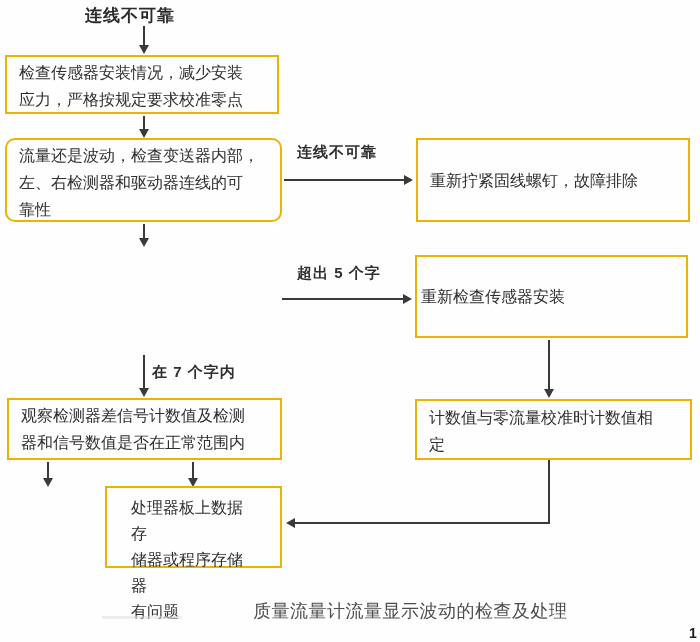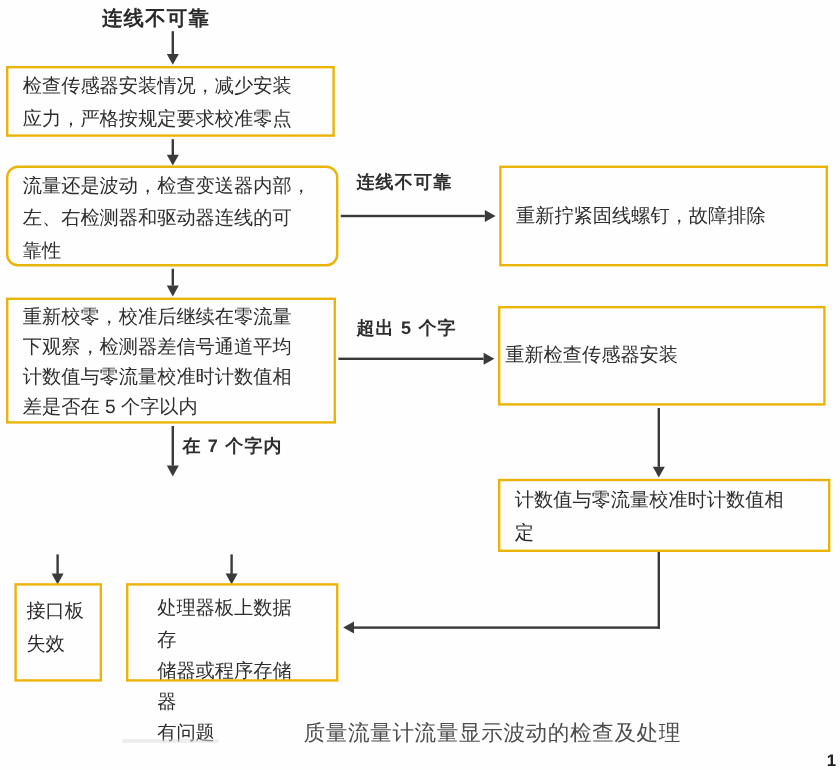--- a/index.html
+++ b/index.html
@@ -63,67 +63,61 @@
 
   <div class="node vcenter" style="left:416px;top:138px;width:274px;height:84px;padding:3px 12px;">
     <span class="txt">重新拧紧固线螺钉，故障排除</span>
   </div>
 
   <div>
     <div class="line" style="left:143px;top:224px;width:2px;height:14px;"></div>
     <div class="head head-down" style="left:139px;top:238px;"></div>
   </div>
 
-  <div class="node" style="left:5px;top:248px;width:275px;height:105px;padding:2px 12px;line-height:25px;">
-    <span class="txt">重新校零，校准后继续在零流量
-下观察，检测器差信号通道平均
-计数值与零流量校准时计数值相
-差是否在 5 个字以内</span>
-  </div>
 
   <div>
     <div class="edge-label" style="left:297px;top:264px;">超出 5 个字</div>
     <div class="line" style="left:282px;top:298px;width:121px;height:2px;"></div>
     <div class="head head-right" style="left:403px;top:294px;"></div>
   </div>
 
   <div class="node vcenter" style="left:415px;top:255px;width:273px;height:83px;padding:2px 4px;">
     <span class="txt">重新检查传感器安装</span>
   </div>
 
   <div>
     <div class="line" style="left:143px;top:355px;width:2px;height:33px;"></div>
     <div class="head head-down" style="left:139px;top:388px;"></div>
     <div class="edge-label" style="left:152px;top:363px;">在 7 个字内</div>
   </div>
 
+  <div class="node" style="left:7px;top:398px;width:275px;height:62px;padding:2px 12px;">
+    <span class="txt">观察检测器差信号计数值及检测
+器和信号数值是否在正常范围内</span>
+  </div>
 
   <div>
     <div class="line" style="left:548px;top:340px;width:2px;height:49px;"></div>
     <div class="head head-down" style="left:544px;top:389px;"></div>
   </div>
 
   <div class="node" style="left:415px;top:399px;width:277px;height:61px;padding:3px 12px;">
     <span class="txt">计数值与零流量校准时计数值相
 定</span>
   </div>
 
   <div>
     <div class="line" style="left:47px;top:462px;width:2px;height:17px;"></div>
     <div class="head head-down" style="left:43px;top:478px;"></div>
   </div>
   <div>
     <div class="line" style="left:192px;top:462px;width:2px;height:17px;"></div>
     <div class="head head-down" style="left:188px;top:478px;"></div>
   </div>
 
-  <div class="node" style="left:12px;top:486px;width:73px;height:82px;padding:8px 8px;line-height:28px;">
-    <span class="txt">接口板
-失效</span>
-  </div>
 
   <div class="node" style="left:105px;top:486px;width:177px;height:82px;padding:7px 24px;line-height:26px;">
     <span class="txt">处理器板上数据存
 储器或程序存储器
 有问题</span>
   </div>
 
   <div>
     <div class="line" style="left:548px;top:460px;width:2px;height:64px;"></div>
     <div class="line" style="left:294px;top:522px;width:256px;height:2px;"></div>

